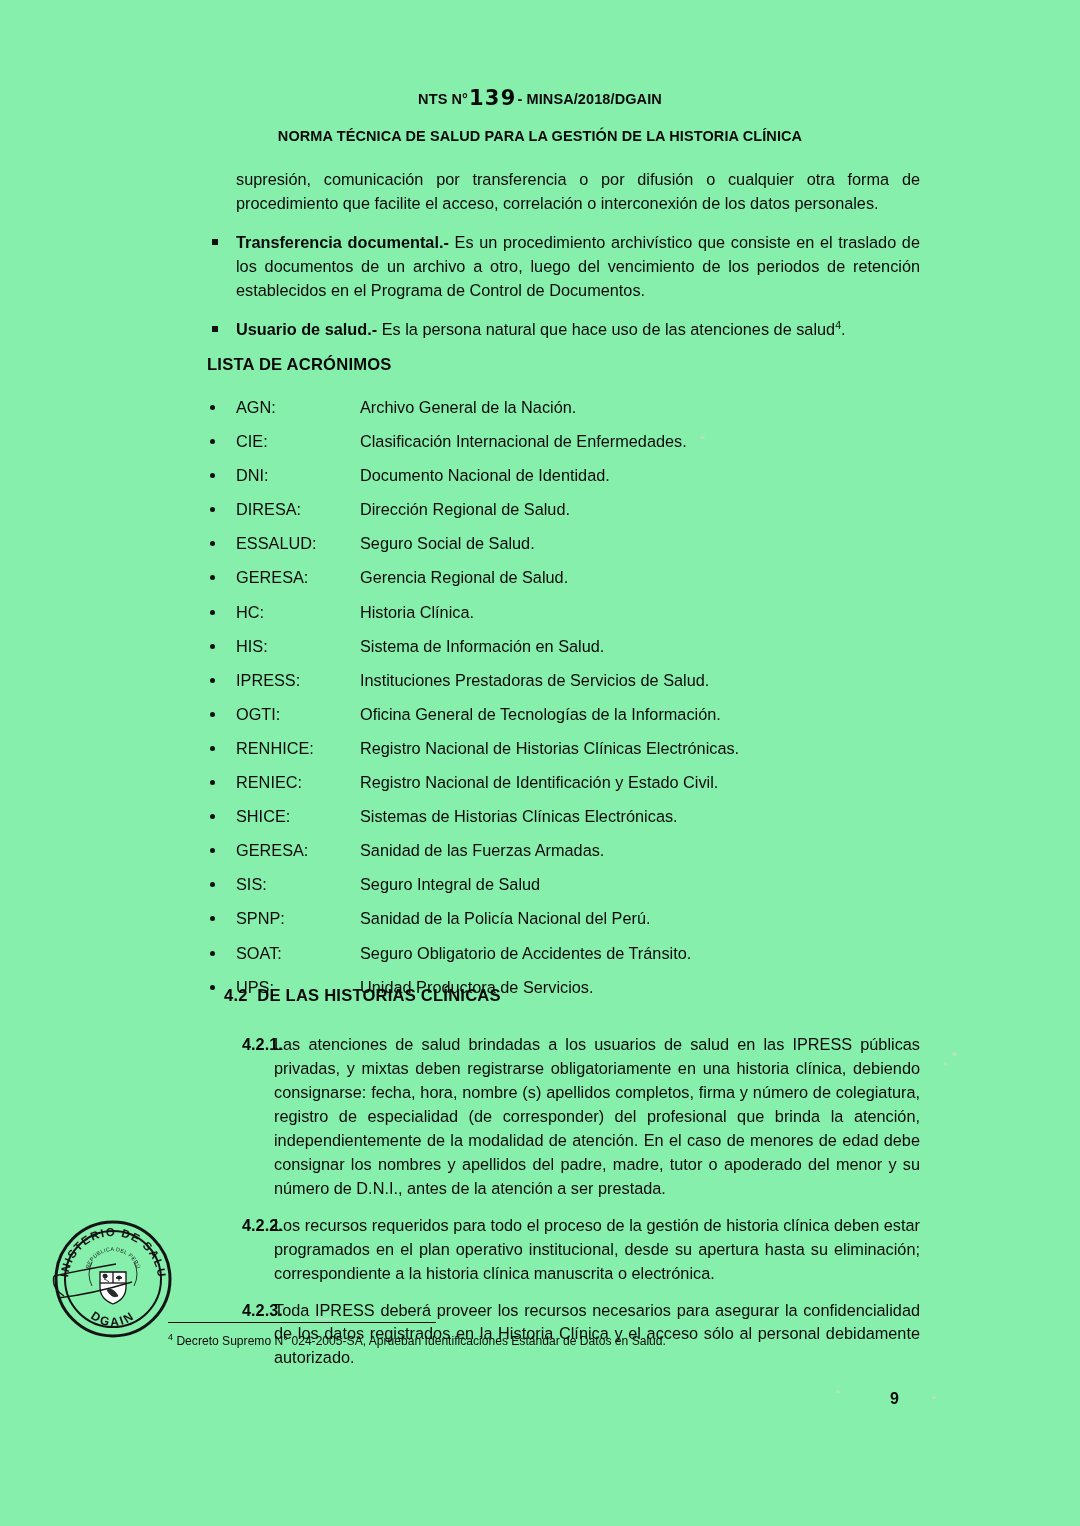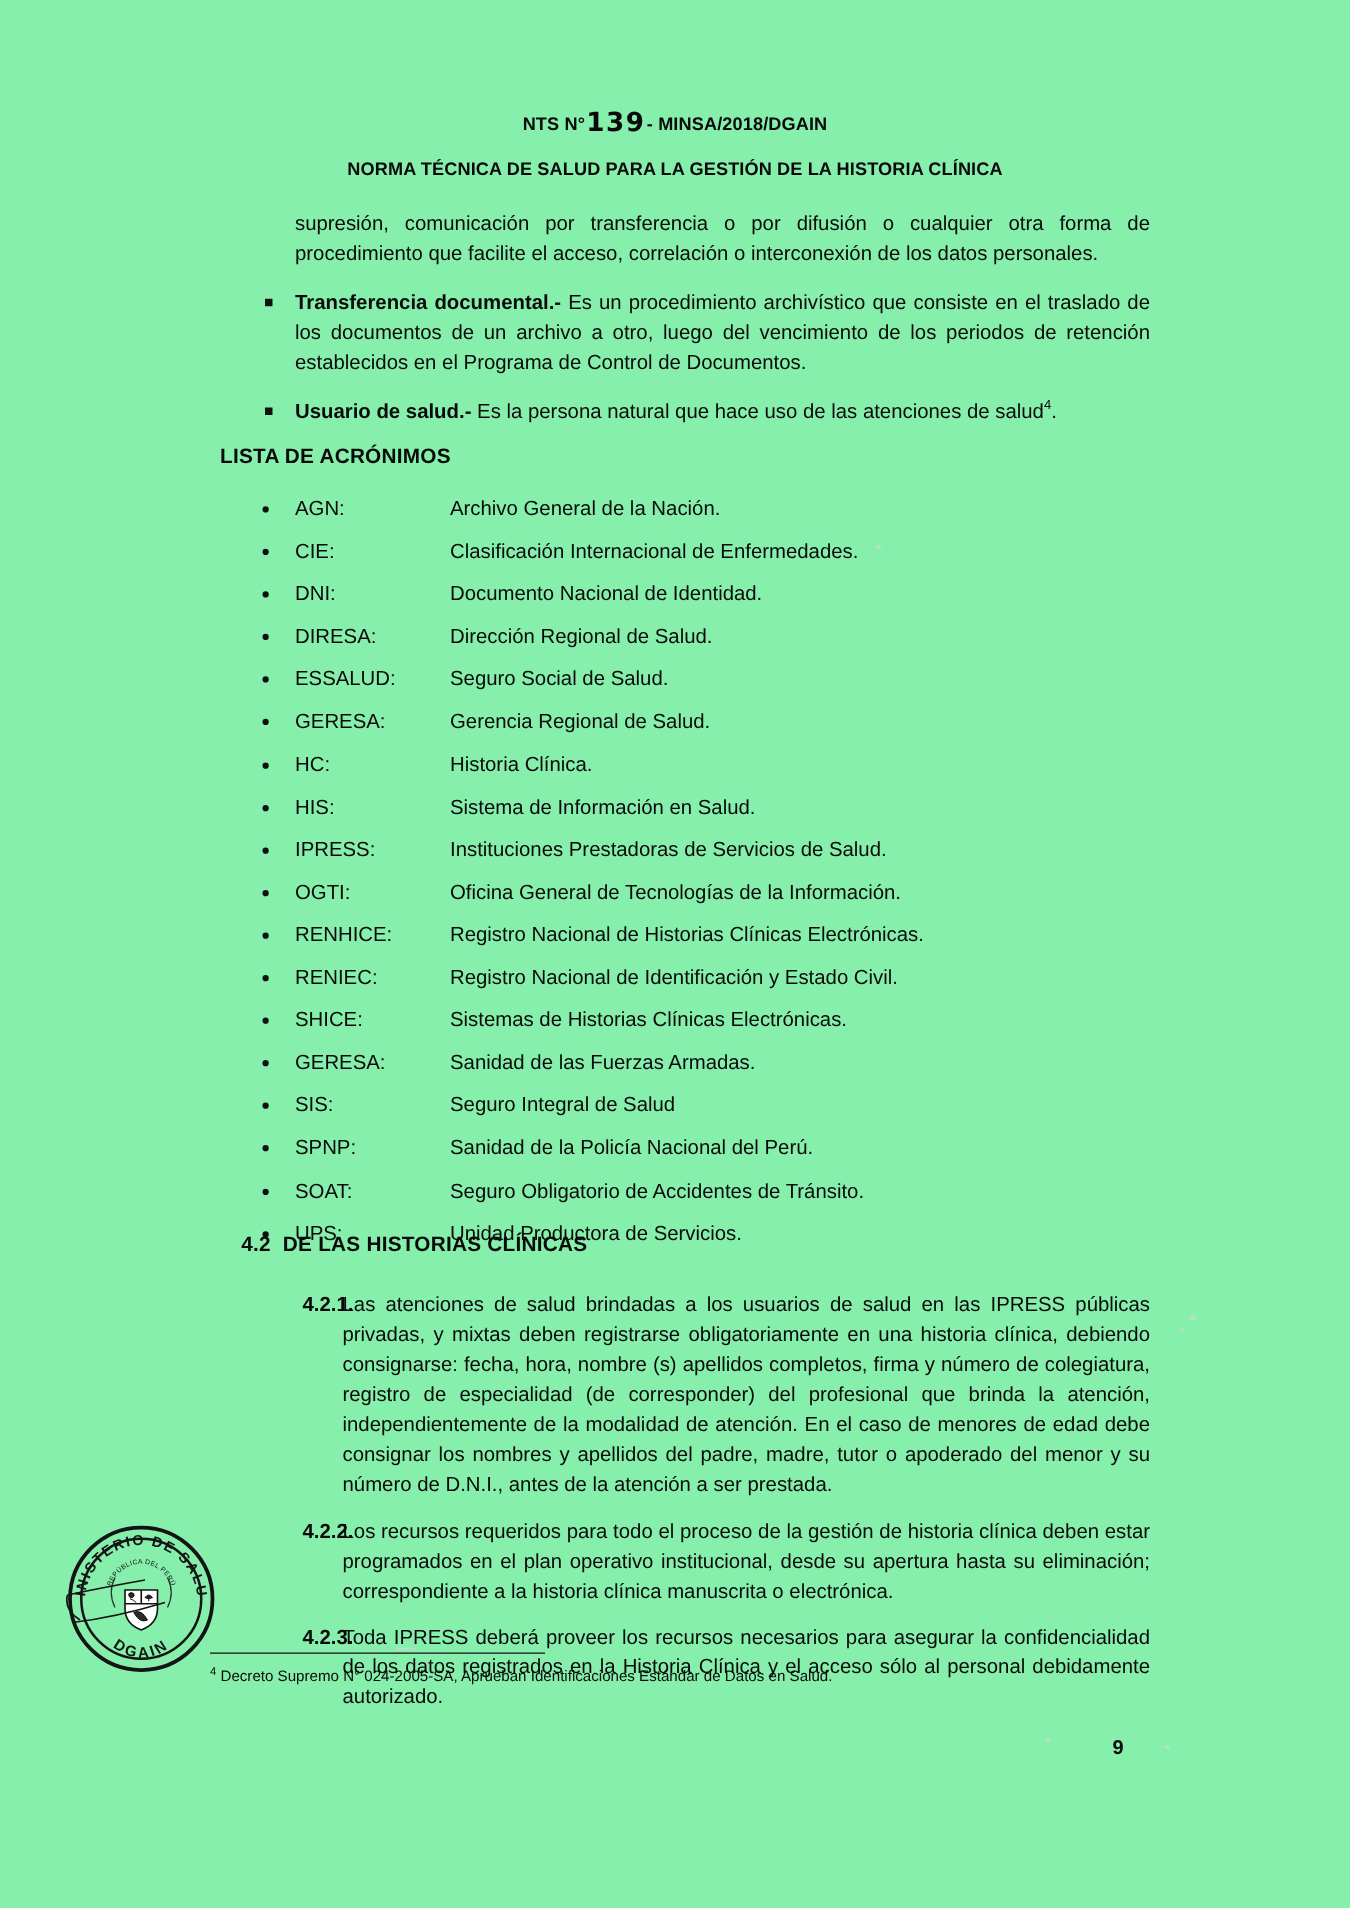--- a/index.html
+++ b/index.html
@@ -92,20 +92,21 @@
     vertical-align: super;
     line-height: 0;
   }
 
   
   .section-title {
     position: absolute;
     font-size: 16.6px;
     font-weight: bold;
     letter-spacing: 0.2px;
+    margin-left: 31px;
   }
   #acronyms-title { left: 176px; top: 355px; }
 
   .acronym-list {
     position: absolute;
     left: 210px;
     top: 390px;
     width: 720px;
   }
   .acronym-row {

